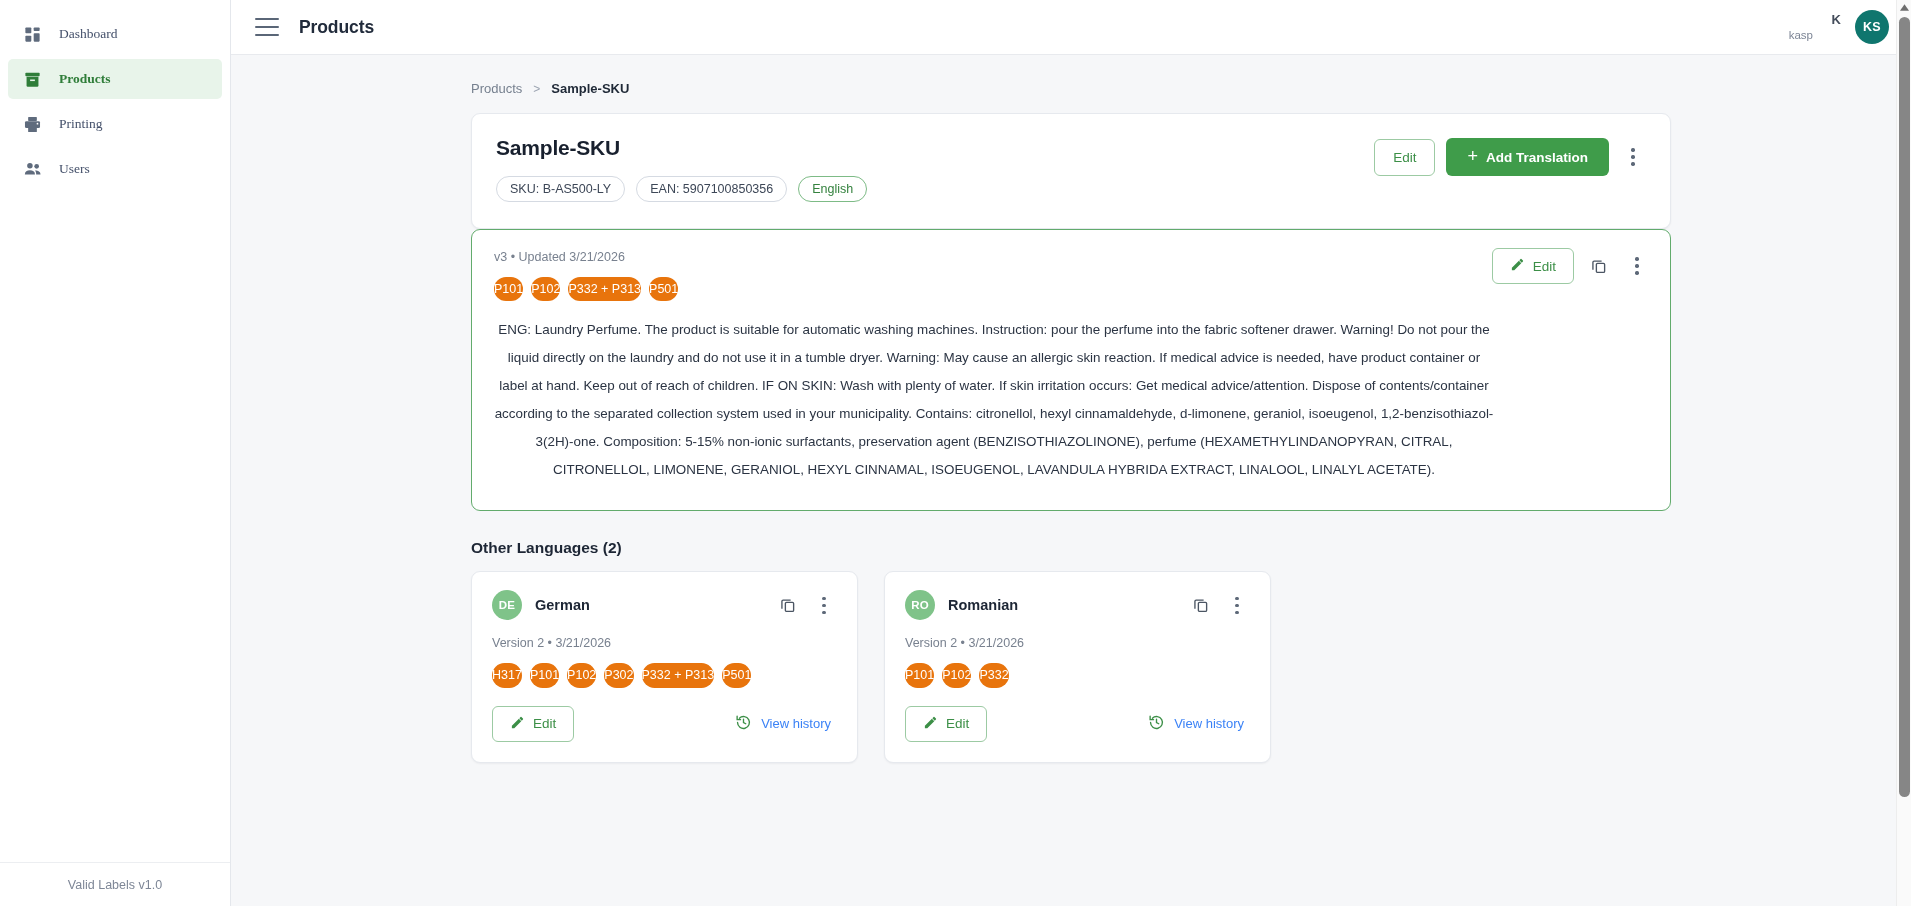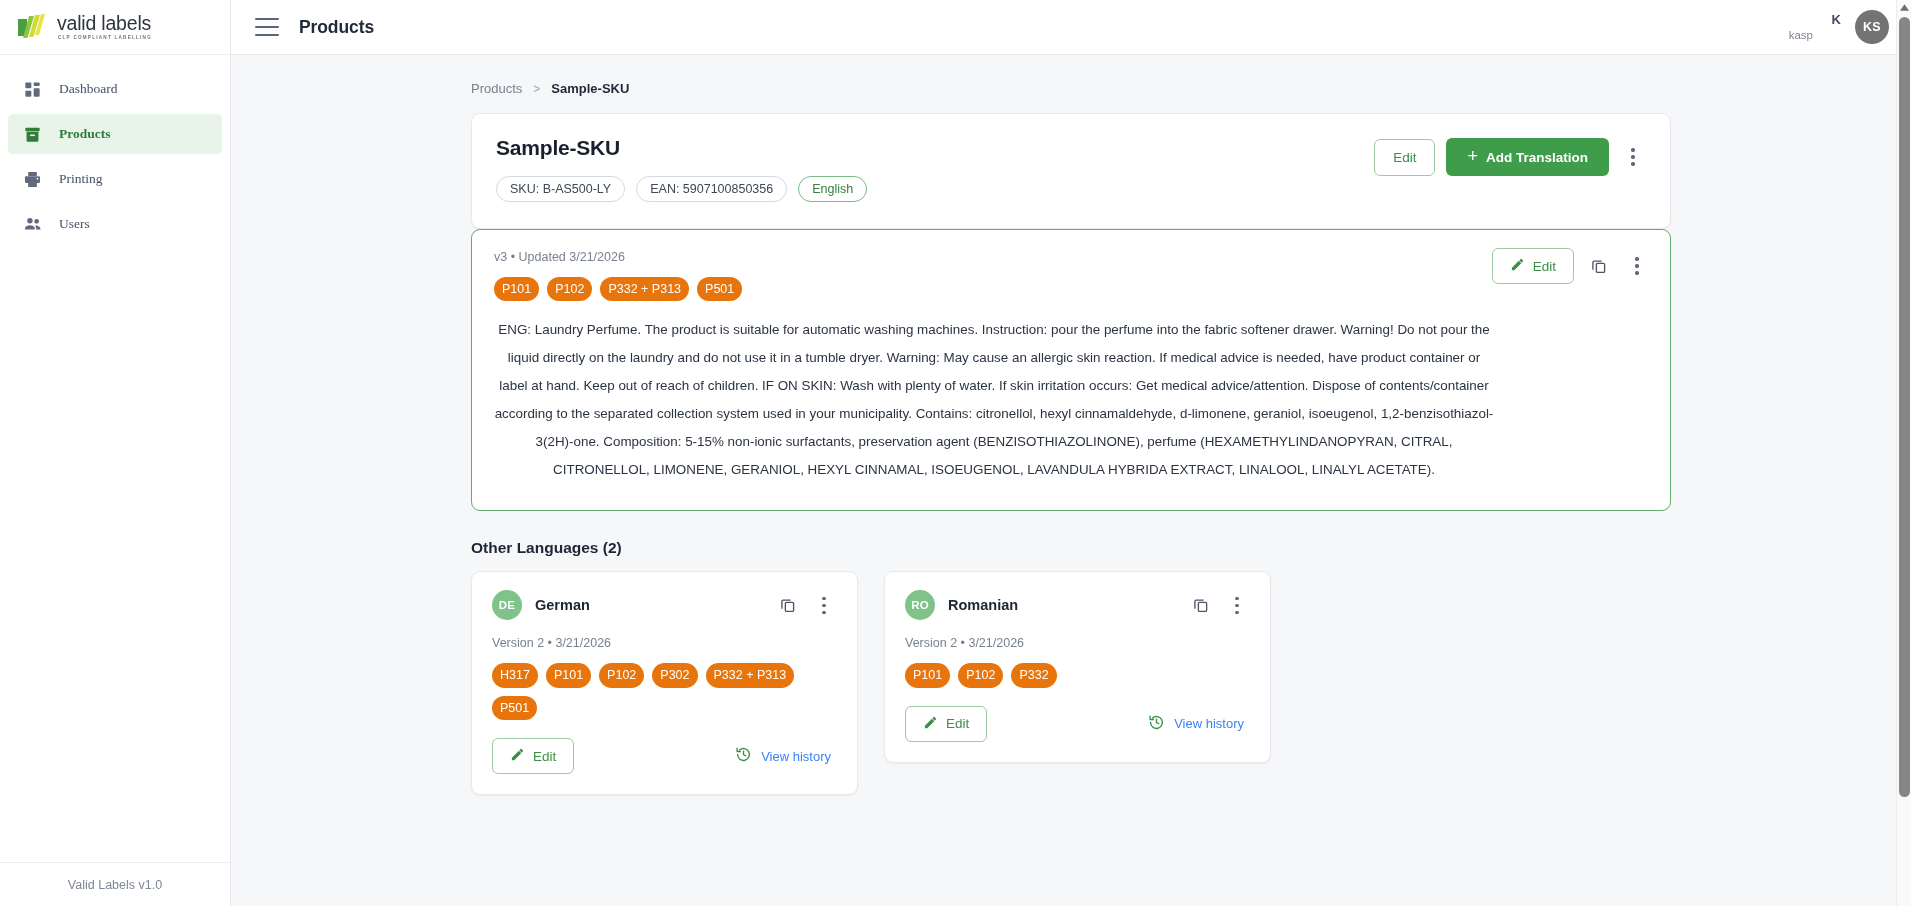--- a/index.html
+++ b/index.html
@@ -68,21 +68,21 @@
   .burger i { display: block; height: 2.4px; background: #5a6677; border-radius: 2px; }
   .topbar-title { font-size: 17.5px; font-weight: 700; color: #212b3b; letter-spacing: -0.1px; }
   .topbar-right { margin-left: auto; display: flex; align-items: center; gap: 14px; }
   .user-meta { text-align: right; line-height: 1.25; overflow: hidden; max-width: 150px; }
   .user-name { font-size: 13px; color: #2b3545; font-weight: 600; white-space: nowrap;
                opacity: .88; display:block; }
   .user-mail { font-size: 11.5px; color: #7d8696; white-space: nowrap; display:block;
                margin-right: 28px; }
   .avatar {
     width: 34px; height: 34px; border-radius: 50%;
-    background: #737373; color: #fff;
+    background: #0f766e; color: #fff;
     display: flex; align-items: center; justify-content: center;
     font-size: 12.5px; font-weight: 700; letter-spacing: .3px; cursor: pointer;
   }
 
   
   .content {
     flex: 1 1 auto; overflow: hidden;
     padding: 26px 0 0 0;
   }
   .wrap { width: 1200px; margin: 0 auto; }
@@ -136,21 +136,21 @@
   .sec-title { font-size: 16.5px; font-weight: 700; color: #1d2635; letter-spacing: -.1px; }
 
   .base-card {
     border: 1.6px solid #62ab6c; border-radius: 9px; background: #fff;
     padding: 20px 24px 26px 22px; position: relative;
   }
   .meta-line { font-size: 12.5px; color: #78818f; }
   .tags { display: flex; flex-wrap: wrap; gap: 8px; margin-top: 13px; }
   .tag {
     background: #e8740c; color: #fff; border-radius: 13px;
-    padding: 5px 8px; font-size: 12.5px; line-height: 1.15; white-space: nowrap;
+    padding: 5px 0; font-size: 12.5px; line-height: 1.15; white-space: nowrap;
   }
   .body-text {
     margin-top: 15px; font-size: 13.4px; color: #2c3banything;
     color: #2b3443; line-height: 28px; max-width: 1000px; text-align: center;
   }
   .base-tools { position: absolute; top: 18px; right: 20px;
                 display: flex; align-items: center; gap: 11px; }
   .icon-btn { width: 28px; height: 28px; display: flex; align-items: center;
               justify-content: center; cursor: pointer; }
 
@@ -181,32 +181,20 @@
     background: #868686; border-radius: 6px;
   }
 </style>
 </head>
 <body>
 
 <div class="app">
 
   <aside class="sidebar">
 
-    <div class="sidebar-logo">
-      <svg class="logo-mark" viewBox="0 0 34 28">
-        <path d="M2 6 L11 6 L11 23 L2 23 Z" fill="#4a9e3f"></path>
-        <path d="M13 3 L18 3 L11.5 25 L7 25 Z" fill="#8cc63f"></path>
-        <path d="M19 2 L24 2 L17.5 24 L13 24 Z" fill="#cddc39"></path>
-        <path d="M25 1 L29 1 L23 22 L19 22 Z" fill="#e9e34a"></path>
-      </svg>
-      <div class="logo-text-wrap">
-        <span class="logo-word">valid labels</span>
-        <span class="logo-sub">CLP COMPLIANT LABELLING</span>
-      </div>
-    </div>
 
     <nav class="nav">
 
       <div class="nav-item">
         <span class="nav-ico">
           <svg width="19" height="19" viewBox="0 0 24 24" fill="#5f6b7d">
             <rect x="3" y="3" width="7.5" height="7.5" rx="1"></rect>
             <rect x="13.5" y="3" width="7.5" height="4.5" rx="1"></rect>
             <rect x="3" y="13.5" width="7.5" height="7.5" rx="1"></rect>
             <rect x="13.5" y="10.5" width="7.5" height="10.5" rx="1"></rect>

